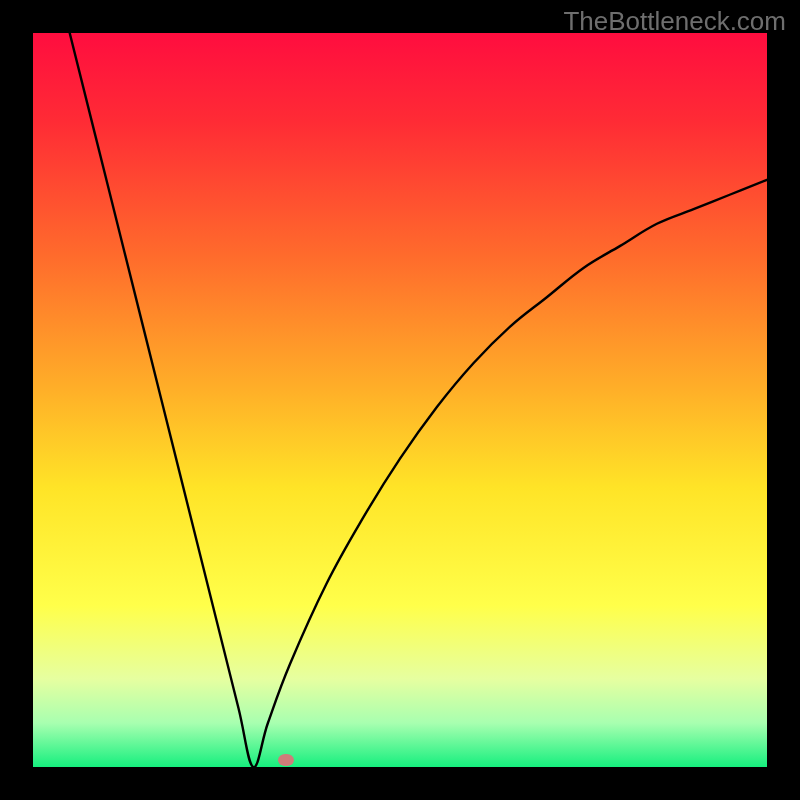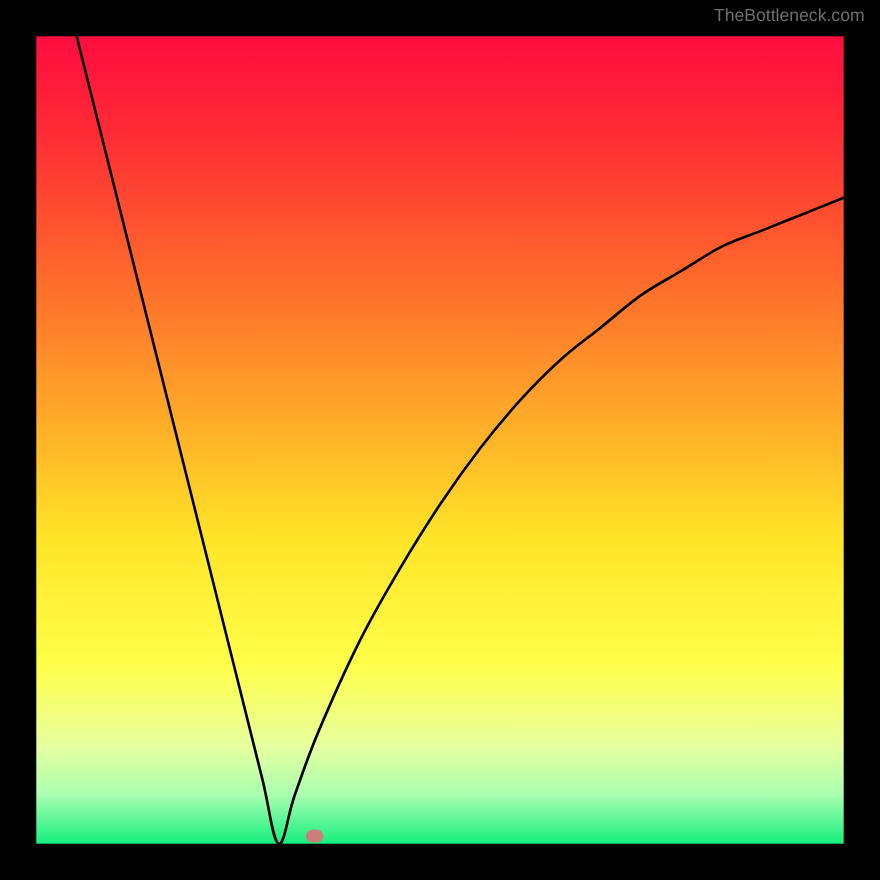--- a/index.html
+++ b/index.html
@@ -25,21 +25,21 @@
     top: 33px;
     width: 734px;
     height: 734px;
     
   }
   .watermark {
     position: absolute;
     top: 6px;
     right: 14px;
     color: #6e6e6e;
-    font-size: 16px;
+    font-size: 26px;
     letter-spacing: 0px;
     font-weight: 500;
   }
   svg.curve {
     position: absolute;
     left: 33px;
     top: 33px;
     width: 734px;
     height: 734px;
     overflow: visible;

